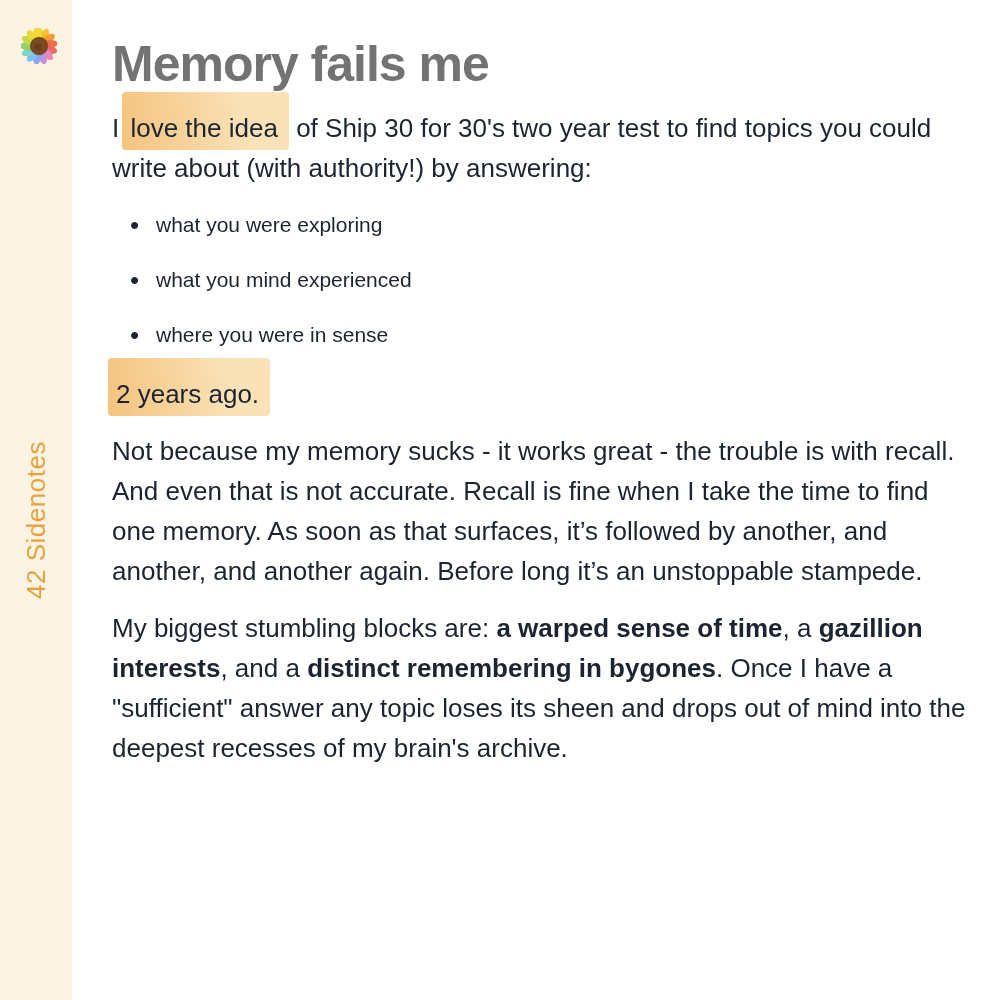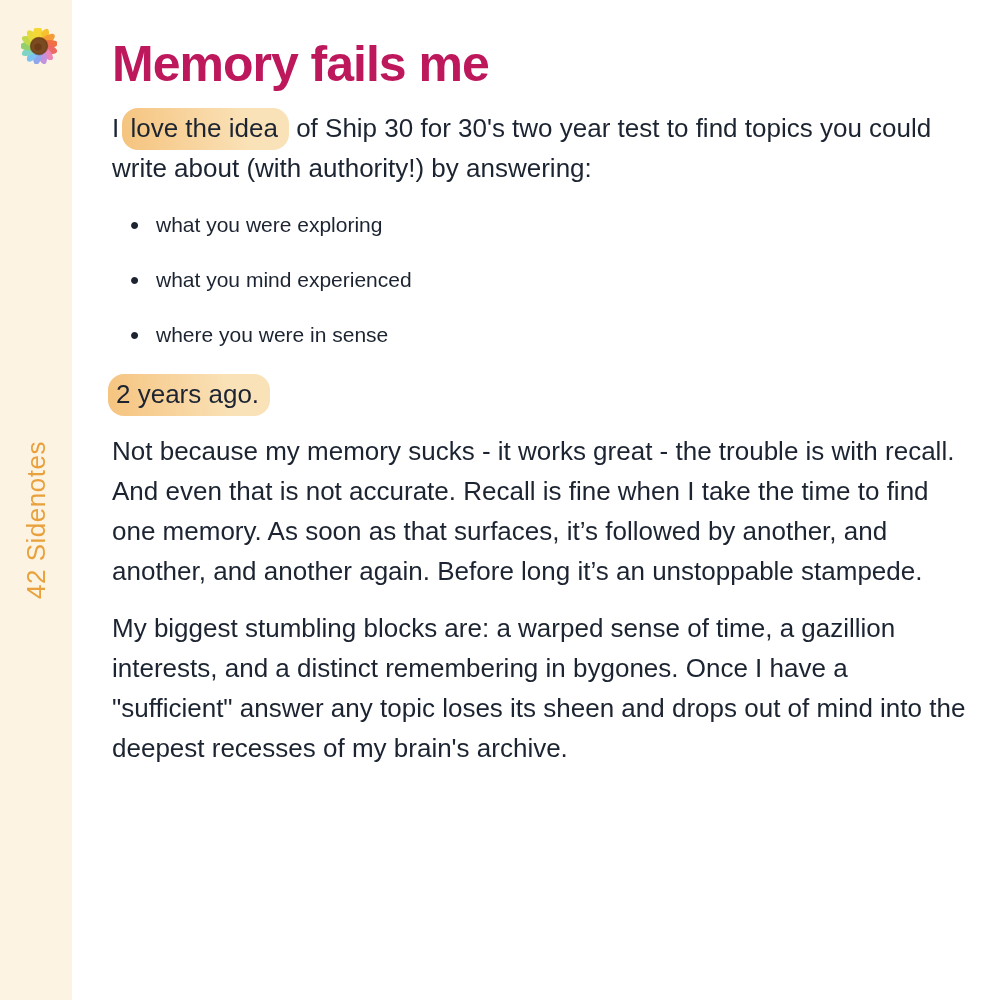--- a/index.html
+++ b/index.html
@@ -49,21 +49,21 @@
     left: 112px;
     top: 0;
     width: 856px;
   }
   h1.title {
     margin: 36px 0 16px 0;
     font-size: 50px;
     line-height: 56px;
     font-weight: 700;
     letter-spacing: -1px;
-    color: #be185d;
+    color: #737373;
   }
   p.para {
     font-size: 26px;
     line-height: 40px;
     margin: 0 0 17px 0;
   }
   ul.bullet-list {
     margin: 0 0 19px 0;
     padding: 0 0 0 44px;
     list-style: none;
@@ -77,27 +77,27 @@
   ul.bullet-list li::before {
     content: "•";
     position: absolute;
     left: -26px;
     top: 0;
     color: #1c2431;
     font-size: 26px;
   }
   .highlight {
     background: linear-gradient(80deg, #f5c37e 0%, #fae2b8 75%);
-    border-radius: 16px;
-    padding: 5px 11px 7px 8px;
+    border-radius: 4px;
+    padding: 21px 11px 7px 8px;
     margin-left: -4px;
     -webkit-box-decoration-break: clone;
     box-decoration-break: clone;
   }
-  .para strong { font-weight: 400; }
+  .para strong { font-weight: 700; }
   .highlight-line {
     margin-bottom: 21px;
   }
 </style>
 </head>
 <body>
 
 <aside class="sidebar">
   <span class="flower">
     <svg viewBox="0 0 36 36" width="36" height="36">

